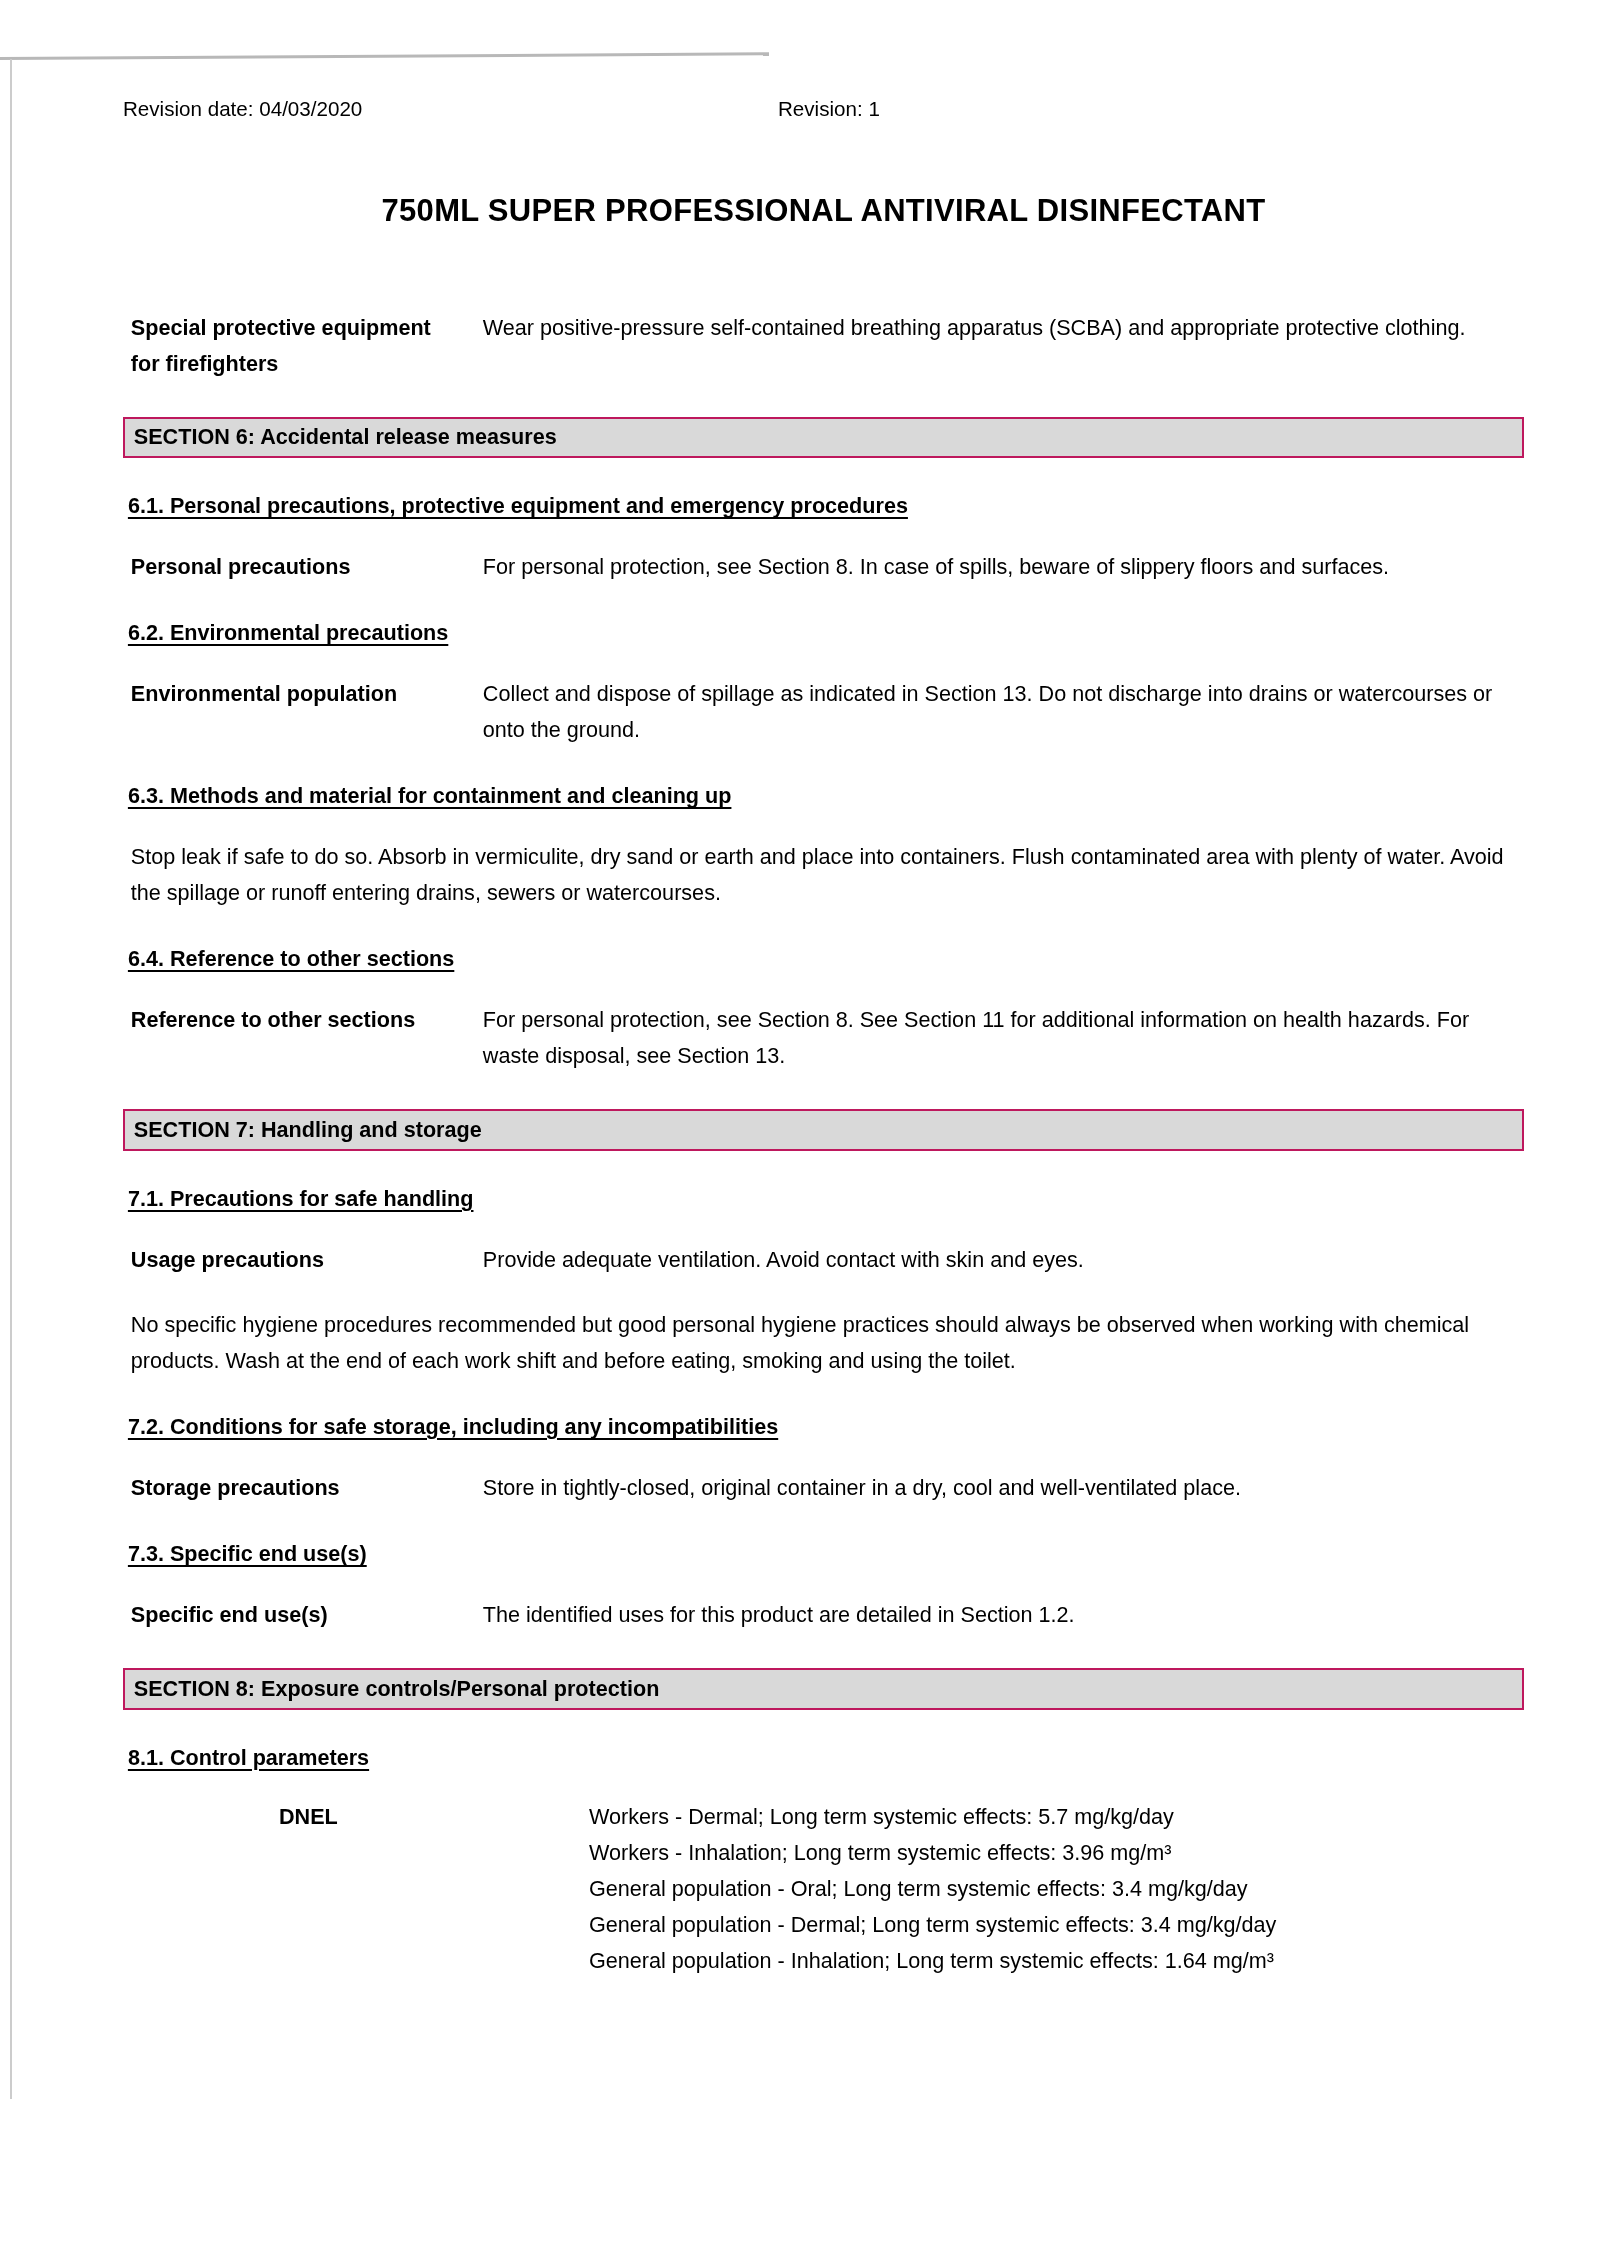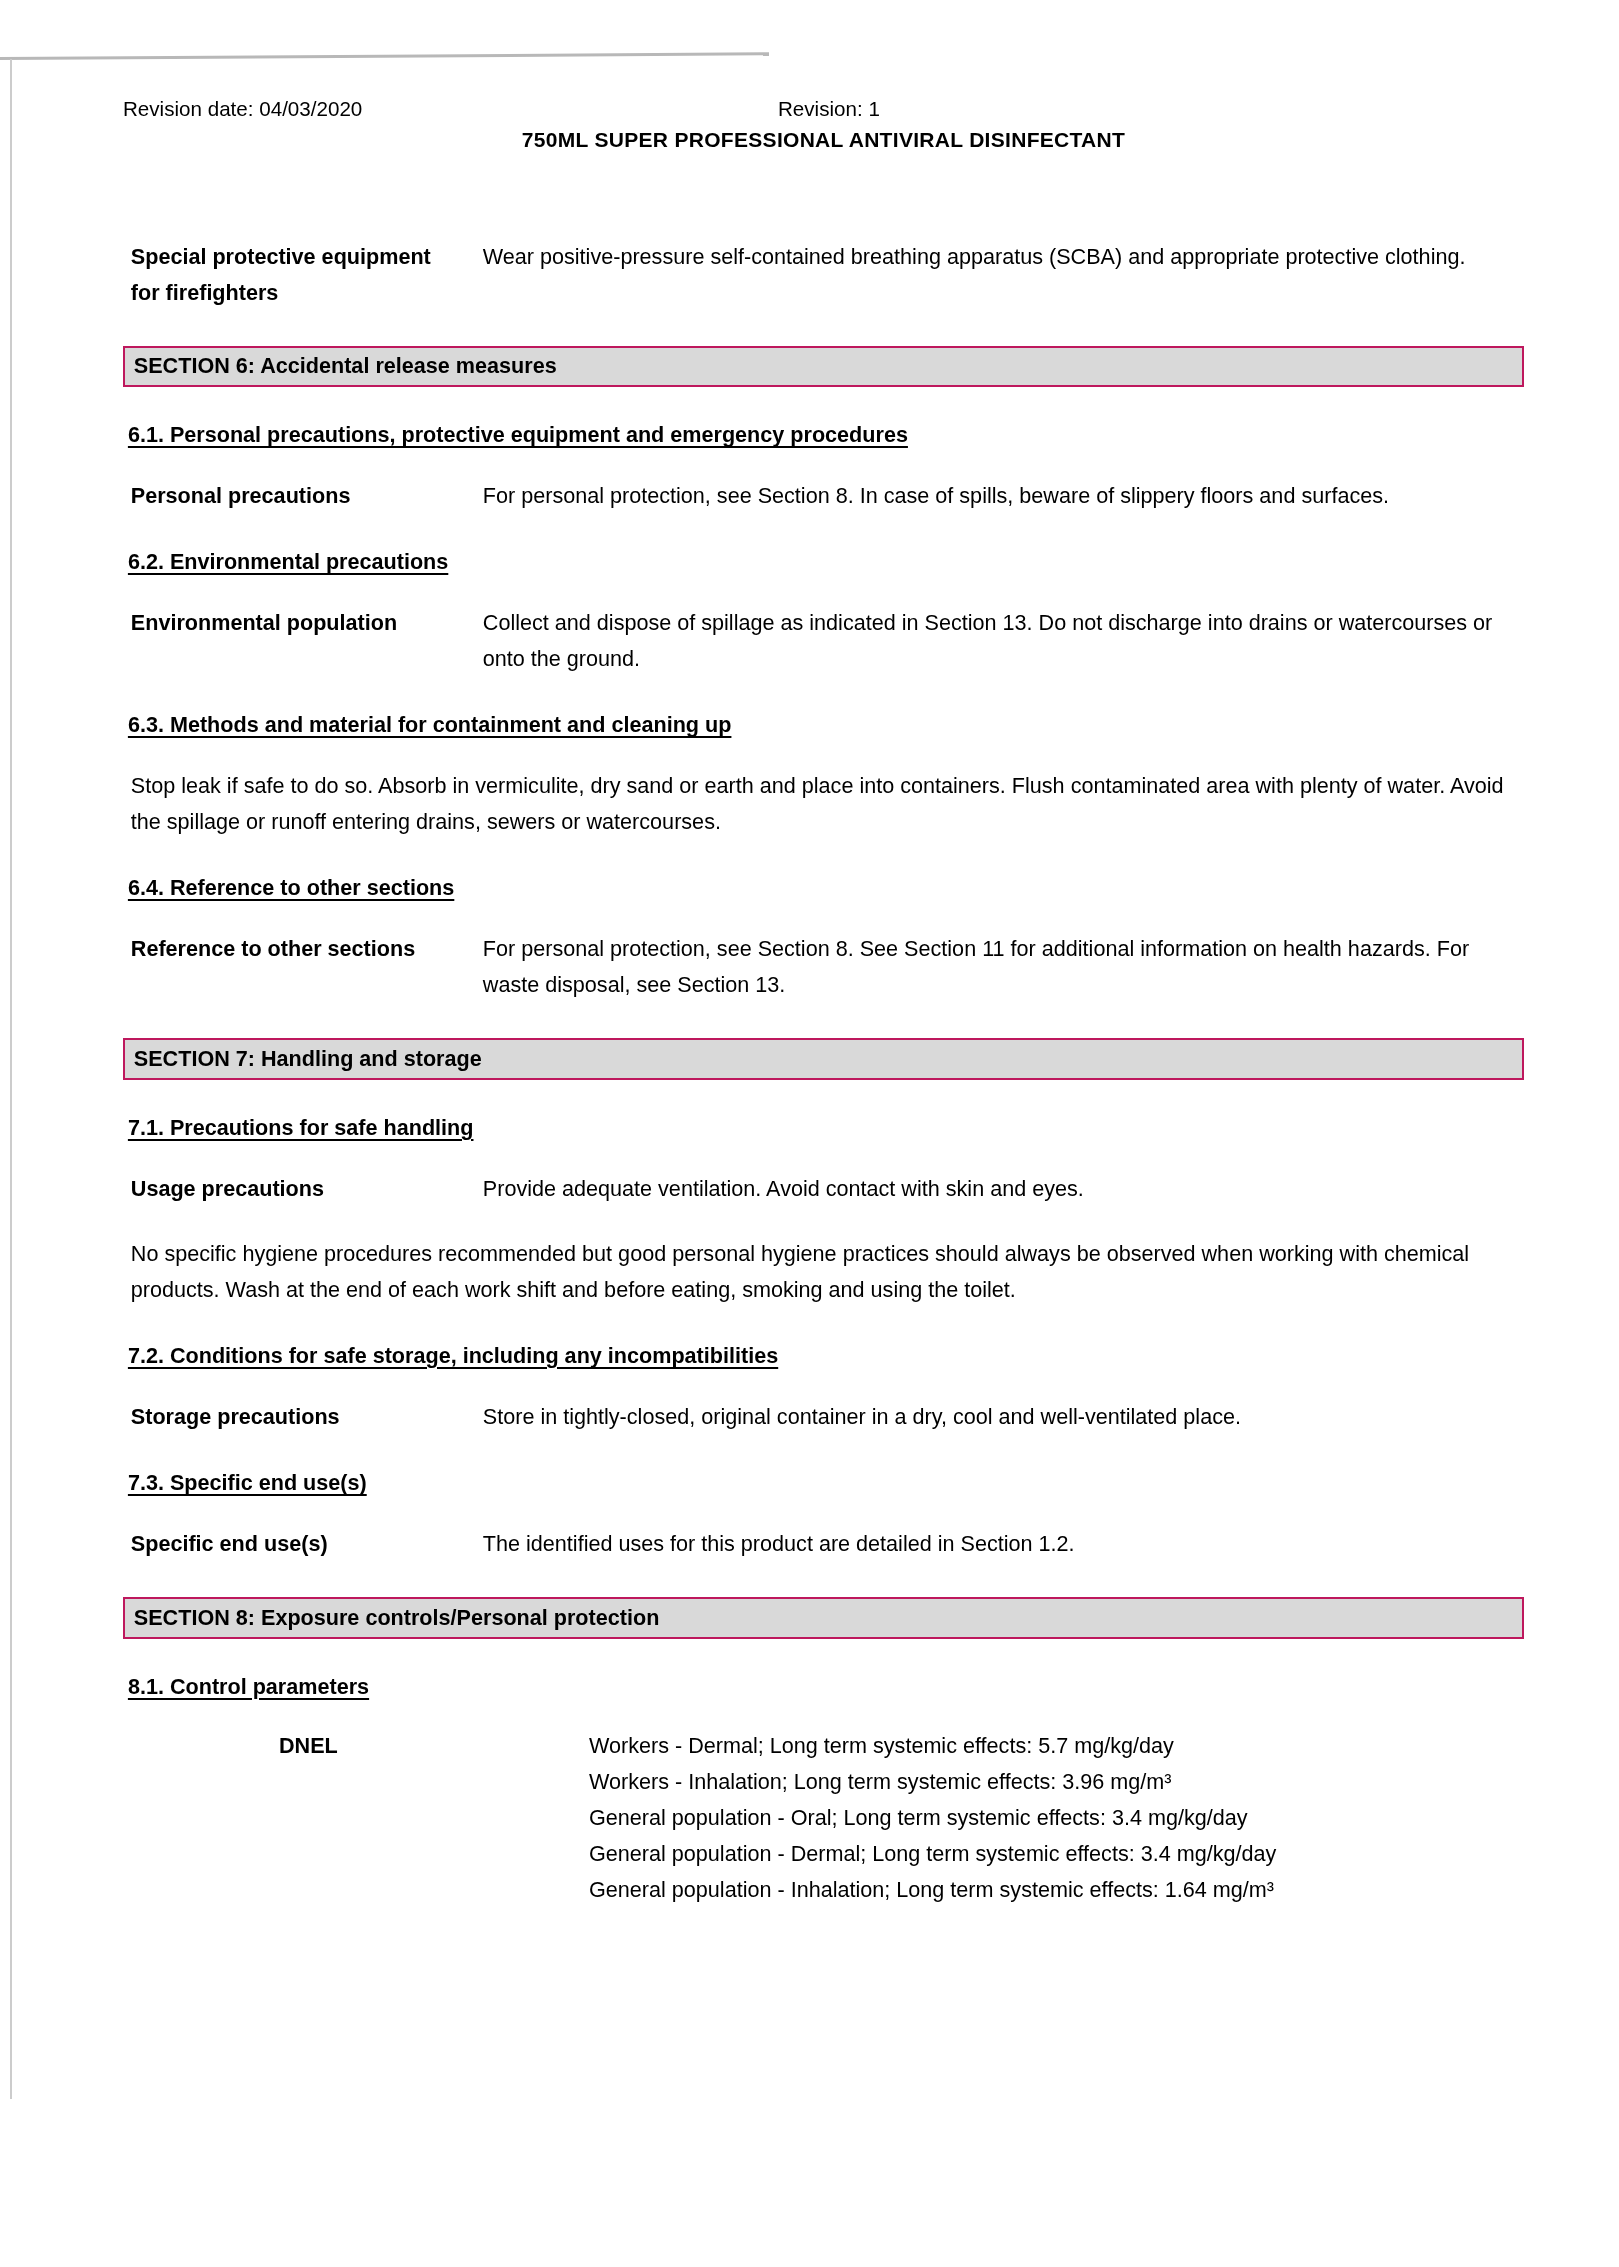--- a/index.html
+++ b/index.html
@@ -37,22 +37,23 @@
     padding: 96px 95px 0 123px;
   }
   .doc-header {
     display: flex;
     font-size: 20.6px;
     line-height: 25.5px;
   }
   .doc-header .hleft { width: 655px; flex-shrink: 0; }
   .doc-title {
     text-align: center;
-    font-size: 21px;
+    font-size: 31px;
     font-weight: bold;
+    margin-top: 71px;
     letter-spacing: 0.3px;
     line-height: 35px;
   }
   .row {
     display: flex;
     margin: 29px 0;
     font-size: 21.6px;
     line-height: 36px;
     padding-left: 7.8px;
   }

